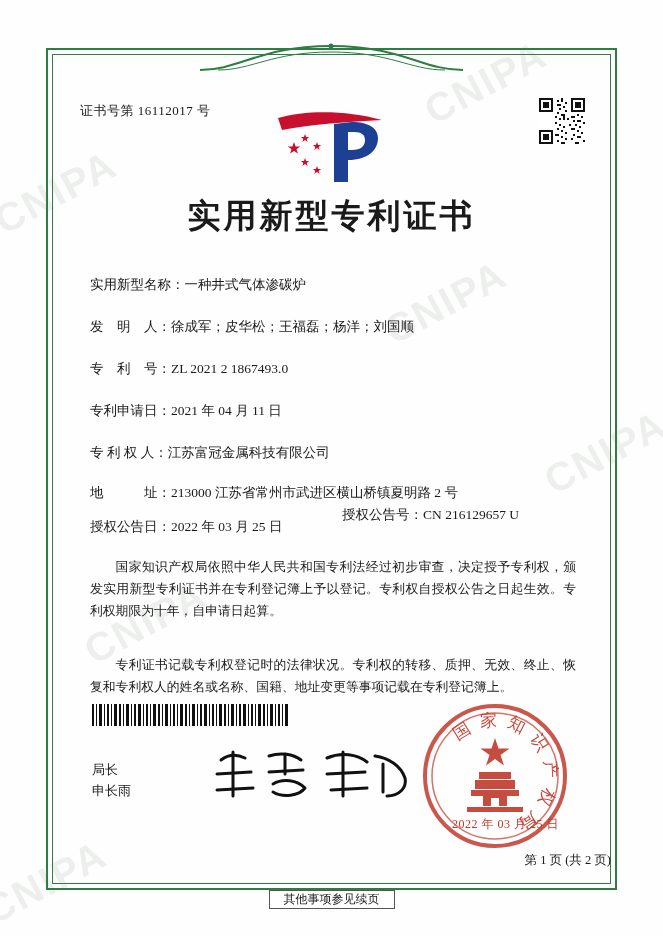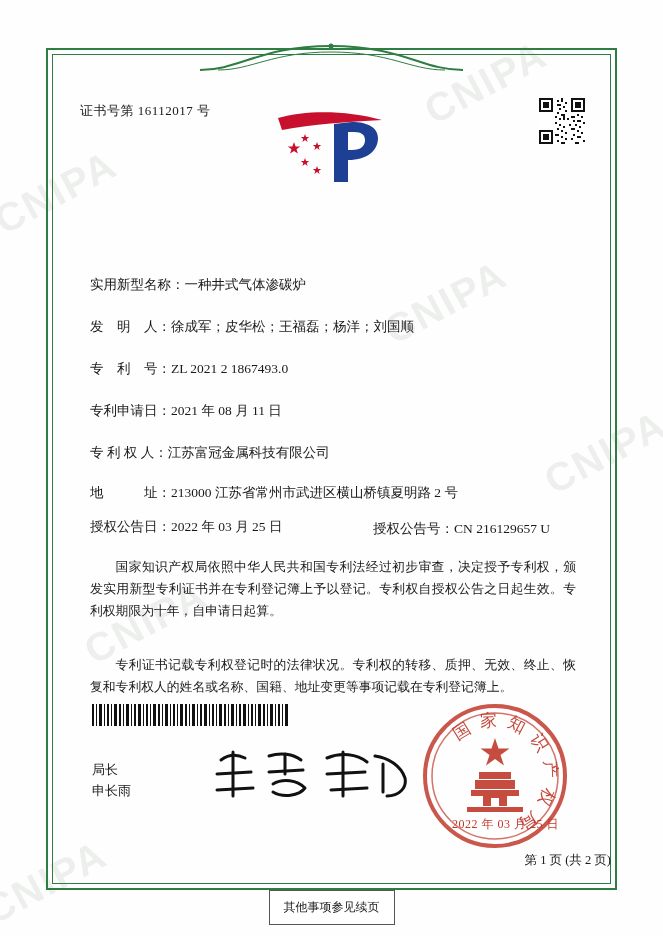--- a/index.html
+++ b/index.html
@@ -122,21 +122,21 @@
     display: inline-block;
   }
 
   #f-name   { top: 222px; }
   #f-inv    { top: 264px; }
   #f-patno  { top: 306px; }
   #f-appdate{ top: 348px; }
   #f-owner  { top: 390px; }
   #f-addr   { top: 430px; }
   #f-grant  { top: 464px; }
-  #f-grantno{ position:absolute; top: 466px; left: 290px; font-size: 13.5px; white-space: nowrap; margin-left: 31px; }
+  #f-grantno{ position:absolute; top: 452px; left: 290px; font-size: 13.5px; white-space: nowrap; }
 
   
   .para {
     position: absolute;
     left: 38px;
     width: 486px;
     font-size: 12.8px;
     line-height: 22px;
     text-align: justify;
     text-indent: 2em;
@@ -194,21 +194,21 @@
     font-size: 12.5px;
   }
 
   
   #footer-note {
     position: absolute;
     left: 50%;
     transform: translateX(-50%);
     top: 890px;
     border: 1px solid #555;
-    padding: 8px 14px;
+    padding: 0 14px;
     font-size: 12px;
     background: #fff;
   }
 </style>
 </head>
 <body>
 
 <div id="page">
 
   <div class="wm" style="left:-10px; top:170px; font-size:40px; transform:rotate(-28deg);">CNIPA</div>
@@ -302,32 +302,33 @@
         <polygon points="33,26 34.1,29 37.2,29 34.7,30.9 35.6,33.9 33,32.1 30.4,33.9 31.3,30.9 28.8,29 31.9,29"></polygon>
         <polygon points="33,50 34.1,53 37.2,53 34.7,54.9 35.6,57.9 33,56.1 30.4,57.9 31.3,54.9 28.8,53 31.9,53"></polygon>
         <polygon points="45,34 46.1,37 49.2,37 46.7,38.9 47.6,41.9 45,40.1 42.4,41.9 43.3,38.9 40.8,37 43.9,37"></polygon>
         <polygon points="45,58 46.1,61 49.2,61 46.7,62.9 47.6,65.9 45,64.1 42.4,65.9 43.3,62.9 40.8,61 43.9,61"></polygon>
       </g>
 
       <path d="M62 16 L62 74 L76 74 L76 52 C 96 52, 106 42, 106 30 C 106 20, 96 14, 80 14 Z
                M76 24 L82 24 C 90 24, 93 27, 93 32 C 93 38, 89 42, 80 42 L76 42 Z" fill="#1d3f94"></path>
     </svg>
 
+    <div id="main-title">实用新型专利证书</div>
 
     <div class="field" id="f-name">
       <span class="lbl">实用新型名称：</span><span class="val">一种井式气体渗碳炉</span>
     </div>
     <div class="field" id="f-inv">
       <span class="lbl">发　明　人：</span><span class="val">徐成军；皮华松；王福磊；杨洋；刘国顺</span>
     </div>
     <div class="field" id="f-patno">
       <span class="lbl">专　利　号：</span><span class="val">ZL 2021 2 1867493.0</span>
     </div>
     <div class="field" id="f-appdate">
-      <span class="lbl">专利申请日：</span><span class="val">2021 年 08 月 11 日</span>
+      <span class="lbl">专利申请日：</span><span class="val">2021 年 04 月 11 日</span>
     </div>
     <div class="field" id="f-owner">
       <span class="lbl">专 利 权 人：</span><span class="val">江苏富冠金属科技有限公司</span>
     </div>
     <div class="field" id="f-addr">
       <span class="lbl">地　　　址：</span><span class="val">213000 江苏省常州市武进区横山桥镇夏明路 2 号</span>
     </div>
     <div class="field" id="f-grant">
       <span class="lbl">授权公告日：</span><span class="val">2022 年 03 月 25 日</span>
     </div>

